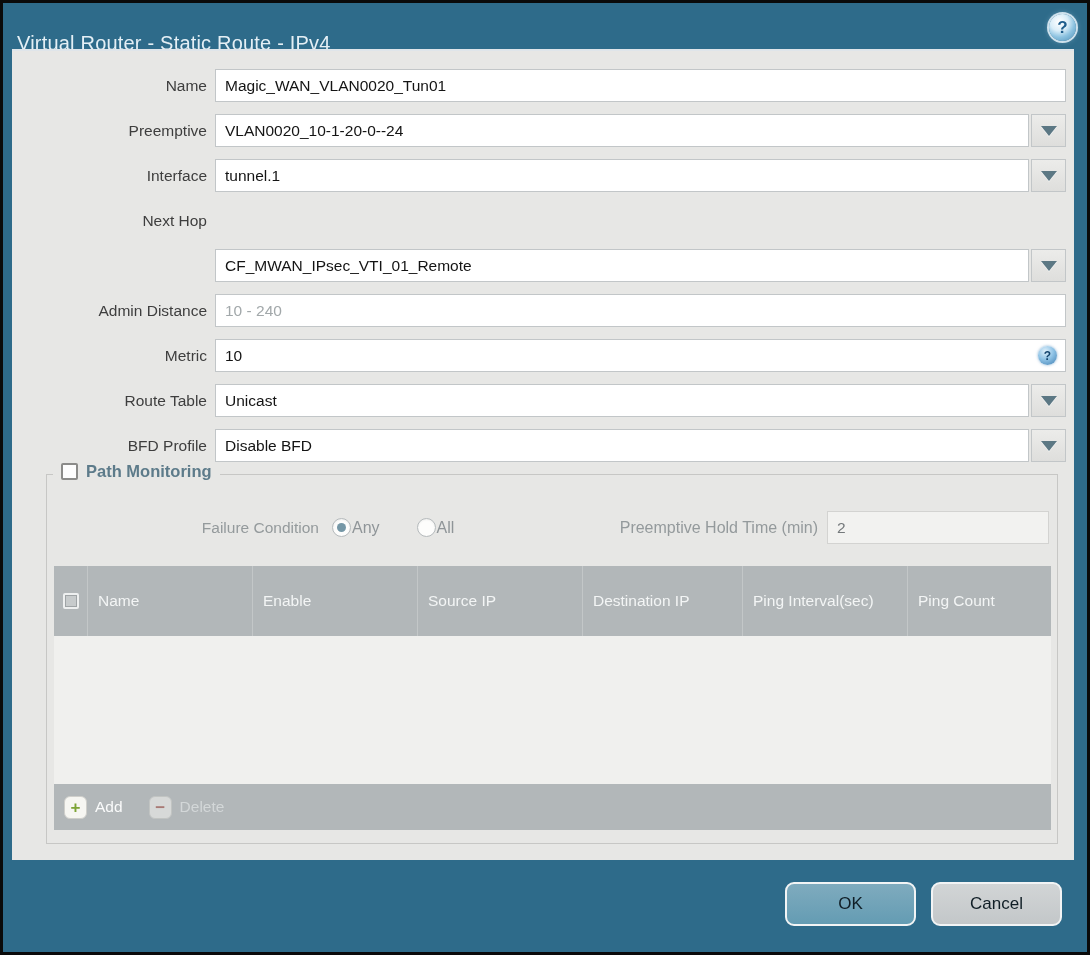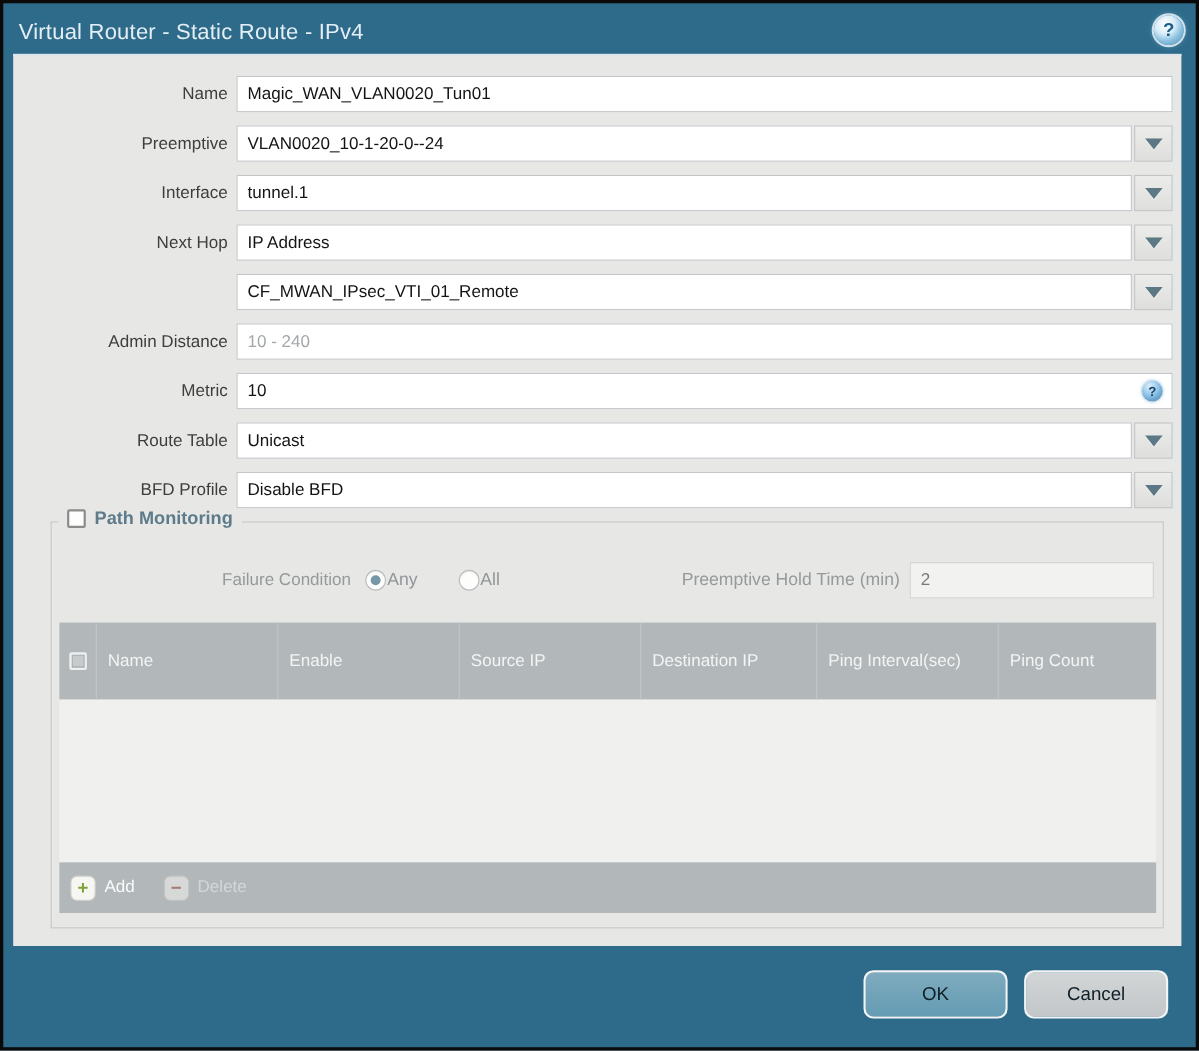--- a/index.html
+++ b/index.html
@@ -8,21 +8,21 @@
     font-family: "Liberation Sans", "DejaVu Sans", sans-serif;
     background:#000;
   }
   .dialog {
     position:relative; width:1090px; height:955px;
     background:#2e6b8a; border:3px solid #0a0a0a;
   }
   
   .titlebar {
     position:absolute; top:0; left:0; right:0; height:52px;
-    display:flex; align-items:center; padding:0 14px;
+    display:flex; align-items:flex-end; padding:0 14px;
   }
   .titlebar .title {
     color:#e4eff5; font-size:20px; letter-spacing:0.2px;
   }
   .help-icon {
     position:absolute; right:11px; top:11px; width:27px; height:27px;
     border-radius:50%; cursor:pointer;
     background:radial-gradient(circle at 38% 30%, #ffffff 0%, #d9edf8 35%, #8cc2e0 60%, #4c8cb4 100%);
     box-shadow:0 0 0 2px rgba(230,242,250,0.85), 0 0 6px rgba(180,220,240,0.6);
     display:flex; align-items:center; justify-content:center;
@@ -182,26 +182,20 @@
         <div class="field-wrap">
           <input class="txt" type="text" value="tunnel.1" style="">
           <div class="dd-btn">
             <div class="dd-arrow"></div>
           </div>
         </div>
       </div>
 
       <div class="row">
         <span class="lbl">Next Hop</span>
-        <div class="field-wrap">
-          <input class="txt" type="text" value="IP Address" style="">
-          <div class="dd-btn">
-            <div class="dd-arrow"></div>
-          </div>
-        </div>
       </div>
 
       <div class="row">
         <span class="lbl"></span>
         <div class="field-wrap">
           <input class="txt" type="text" value="CF_MWAN_IPsec_VTI_01_Remote" style="">
           <div class="dd-btn">
             <div class="dd-arrow"></div>
           </div>
         </div>

